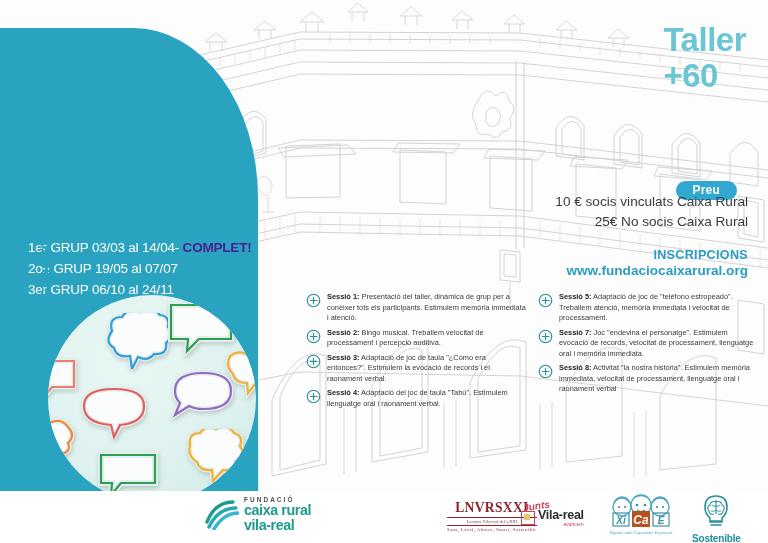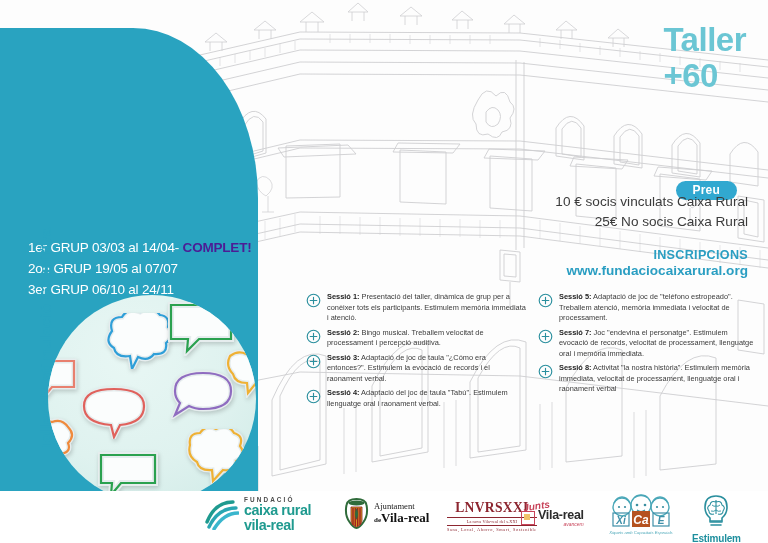--- a/index.html
+++ b/index.html
@@ -457,33 +457,20 @@
       <path d="M4 27 q9 -19 27 -19" fill="none" stroke="#2aa6b2" stroke-width="3.4" stroke-linecap="round"></path>
       <path d="M9 29 q10 -16 24 -16" fill="none" stroke="#3ab6cd" stroke-width="3.4" stroke-linecap="round"></path>
     </svg>
     <div class="crv-txt">
       <div class="crv-fund">FUNDACIÓ</div>
       <div class="crv-name">caixa rural</div>
       <div class="crv-name">vila-real</div>
     </div>
   </div>
 
-  <div class="logo logo-ajt">
-    <svg width="27" height="32" viewBox="0 0 27 32">
-      <path d="M13.5 2 q9 0 10 6 q2 10 -3 17 q-4 6 -7 6 q-3 0 -7 -6 q-5 -7 -3 -17 q1 -6 10 -6 z" fill="none" stroke="#2f6b3a" stroke-width="2"></path>
-      <ellipse cx="13.5" cy="6" rx="8" ry="2.6" fill="#2f6b3a"></ellipse>
-      <path d="M8 10 h11 v13 q0 5 -5.5 7 q-5.5 -2 -5.5 -7 z" fill="#d4a024" stroke="#8a1c1c" stroke-width="0.8"></path>
-      <path d="M10 11 v17 M12.3 11 v18 M14.7 11 v18 M17 11 v17" stroke="#a32020" stroke-width="1.5"></path>
-      <path d="M13.5 11 q3 6 0 12 q-3 -6 0 -12 z" fill="#2f6b3a"></path>
-    </svg>
-    <div class="ajt-txt">
-      <div class="ajt-top">Ajuntament</div>
-      <div class="ajt-bot"><span class="ajt-de">de</span><span>Vila-real</span></div>
-    </div>
-  </div>
 
   <div class="logo logo-lnv">
     <div>
       <div class="lnv-main">LNVRSXXI</div>
       <div class="lnv-sub">La nova Vila-real del s.XXI</div>
       <div class="lnv-sub2">Sana, Local, Ahorro, Smart, Sostenible</div>
     </div>
   </div>
 
   <div class="logo logo-junts">
@@ -530,17 +517,17 @@
 
   <div class="logo logo-neuro">
     <div>
       <svg width="44" height="34" viewBox="0 0 44 34">
         <path d="M22 2 q11 0 11 11 q0 7 -5 11 v3 h-12 v-3 q-5 -4 -5 -11 q0 -11 11 -11 z" fill="none" stroke="#2a8f9e" stroke-width="1.6"></path>
         <path d="M16 28 h12 M17 31 h10" stroke="#2a8f9e" stroke-width="1.6" stroke-linecap="round"></path>
         <path d="M22 6 v14 M22 8 q-5 -2 -6 3 q-4 2 -1 6 q0 4 5 3
                  M22 8 q5 -2 6 3 q4 2 1 6 q0 4 -5 3" fill="none" stroke="#2a8f9e" stroke-width="1.1"></path>
         <path d="M18 11 q2 2 4 1 M26 11 q-2 2 -4 1 M17 17 q3 1 5 -1 M27 17 q-3 1 -5 -1" fill="none" stroke="#2a8f9e" stroke-width="0.9"></path>
       </svg>
-      <div class="neuro-txt">Estimulem</div>
+      <div class="neuro-txt">Sostenible</div>
     </div>
   </div>
 
 </div>
 
 </body></html>

